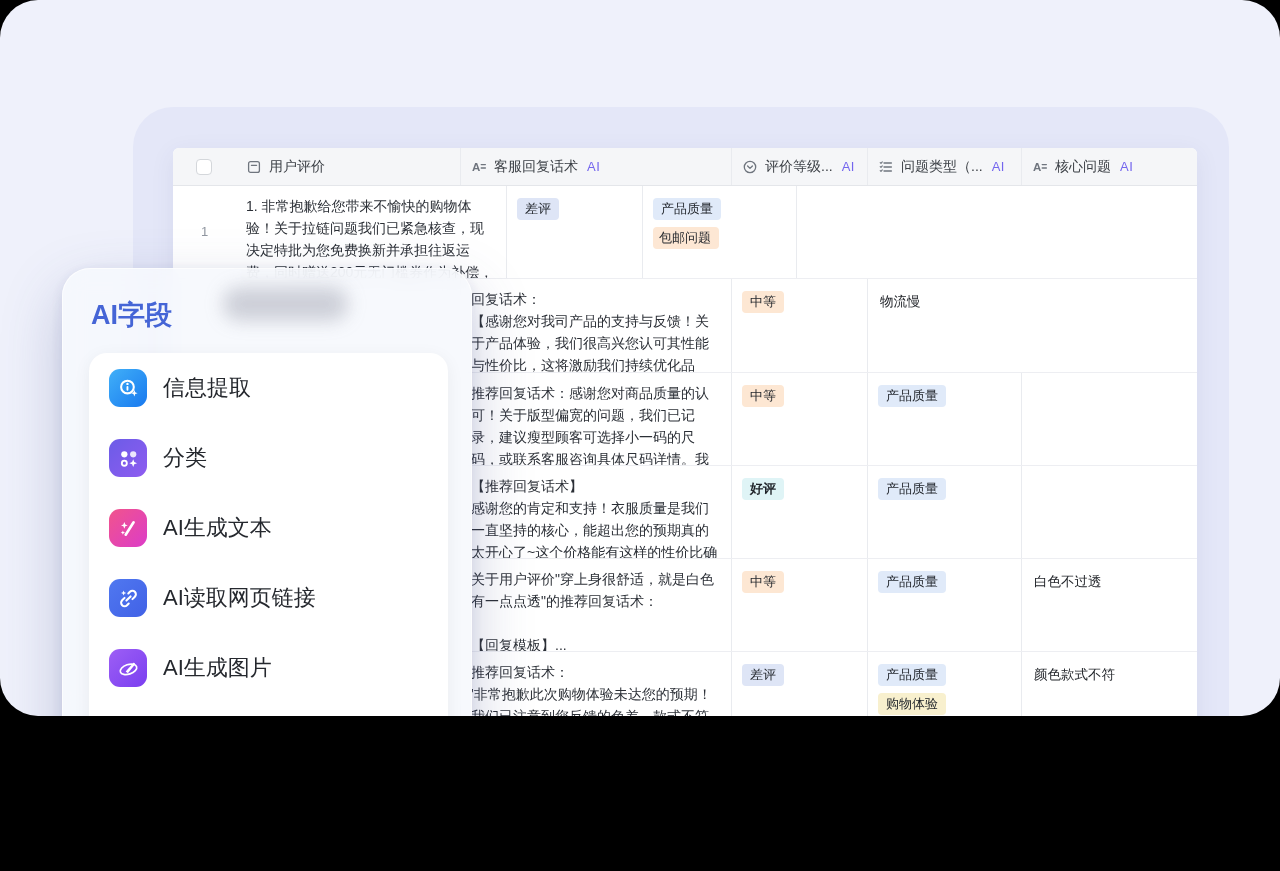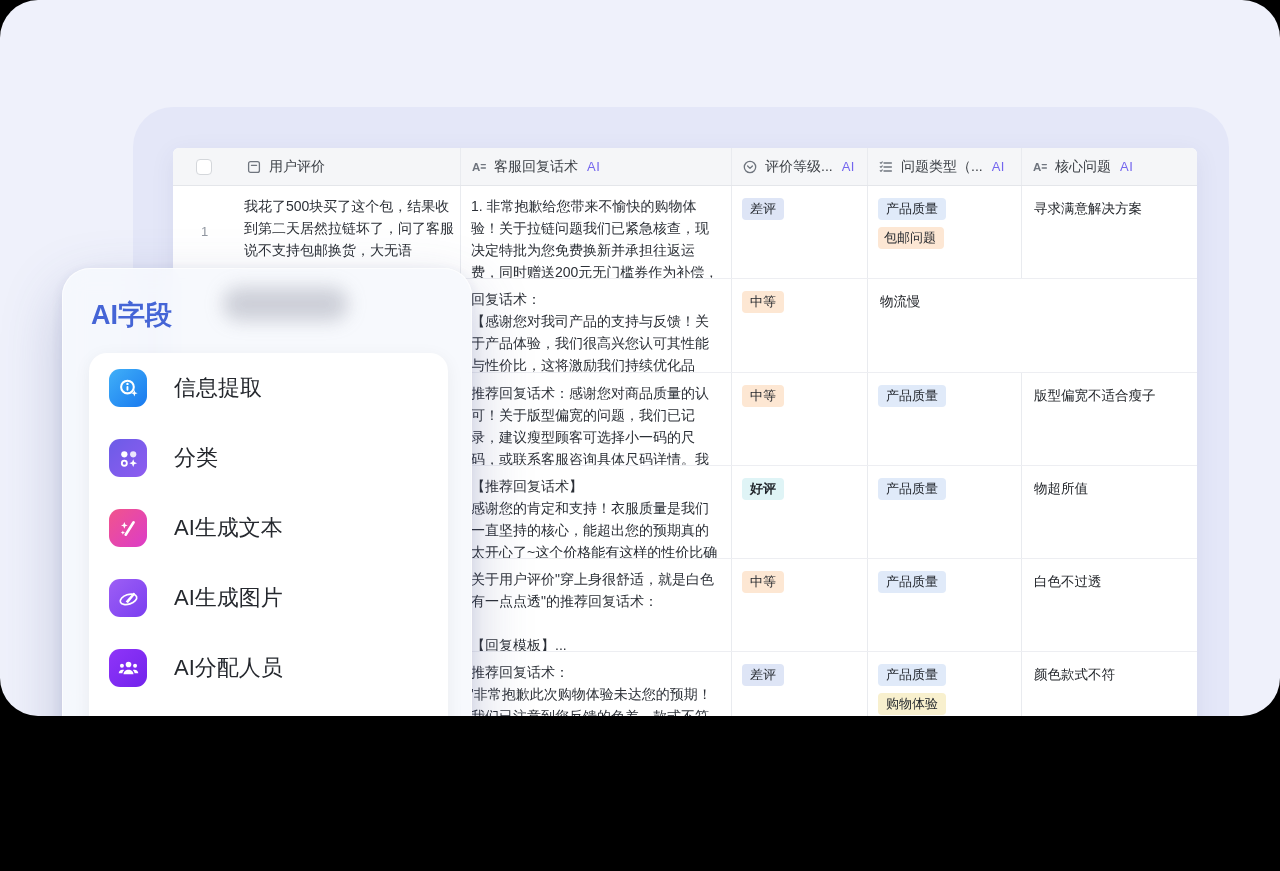--- a/index.html
+++ b/index.html
@@ -34,21 +34,21 @@
   
   .panel{position:absolute;left:62px;top:268px;width:410px;height:532px;border-radius:28px;z-index:5;
          background:rgba(246,248,253,.88);backdrop-filter:blur(12px);-webkit-backdrop-filter:blur(12px);
          border:1px solid rgba(255,255,255,.7);box-sizing:border-box;
          box-shadow:0 24px 60px rgba(70,80,140,.28),0 4px 14px rgba(70,80,140,.12);}
   .panel-blob{position:absolute;left:160px;top:18px;width:125px;height:34px;border-radius:16px;
               background:rgba(108,113,132,.30);filter:blur(9px);}
   .panel-title{position:absolute;left:28px;top:28px;font-size:27px;font-weight:bold;color:#4565d6;}
   .panel-card{position:absolute;left:26px;top:84px;width:359px;height:420px;background:#fff;border-radius:18px;
               box-shadow:0 4px 18px rgba(31,35,41,.06);overflow:hidden;}
-  .panel-item{display:flex;align-items:center;height:70px;padding:0 20px;gap:27px;cursor:pointer;}
+  .panel-item{display:flex;align-items:center;height:70px;padding:0 20px;gap:16px;cursor:pointer;}
   .p-icon{display:inline-flex;align-items:center;justify-content:center;width:38px;height:38px;border-radius:11px;flex:none;}
   .p-icon svg{width:25px;height:25px;}
   .p-label{font-size:22px;color:#25282e;font-weight:500;}
 </style>
 </head>
 <body>
 
 <div class="page">
   <div class="bg-rect"></div>
 
@@ -118,57 +118,53 @@
               </g>
             </svg>
           </span>
           <span class="h-label">核心问题</span>
           <span class="ai-badge">AI</span>
         </div>
       </div>
     <div class="t-rows" id="t-rows">
         <div class="t-row">
           <div class="b-cell c0 num-cell">1</div>
-          <div class="b-cell c1 review-cell">我花了500块买了这个包，结果收到第二天居然拉链坏了，问了客服说不支持包邮换货，大无语</div>
           <div class="b-cell c2 reply-cell">1. 非常抱歉给您带来不愉快的购物体验！关于拉链问题我们已紧急核查，现决定特批为您免费换新并承担往返运费，同时赠送200元无门槛券作为补偿，请提供订...</div>
           <div class="b-cell c3 level-cell"><span class="tag" style="background: rgb(222, 229, 246);">差评</span></div>
           <div class="b-cell c4 types-cell">
             <div class="tag-line"><span class="tag" style="background: rgb(224, 234, 249);">产品质量</span></div>
             <div class="tag-line"><span class="tag" style="background: rgb(253, 231, 212); padding-left: 6px;">包邮问题</span></div>
           </div>
-          <div class="b-cell c5 core-cell">寻求满意解决方案</div>
         </div>
         <div class="t-row">
           <div class="b-cell c0 num-cell"></div>
           <div class="b-cell c1 review-cell"></div>
           <div class="b-cell c2 reply-cell">回复话术：
 【感谢您对我司产品的支持与反馈！关于产品体验，我们很高兴您认可其性能与性价比，这将激励我们持续优化品质。针...</div>
           <div class="b-cell c3 level-cell"><span class="tag" style="background: rgb(253, 231, 211);">中等</span></div>
           <div class="b-cell c5 core-cell">物流慢</div>
         </div>
         <div class="t-row">
           <div class="b-cell c0 num-cell"></div>
           <div class="b-cell c1 review-cell"></div>
           <div class="b-cell c2 reply-cell">推荐回复话术：感谢您对商品质量的认可！关于版型偏宽的问题，我们已记录，建议瘦型顾客可选择小一码的尺码，或联系客服咨询具体尺码详情。我们将持续...</div>
           <div class="b-cell c3 level-cell"><span class="tag" style="background: rgb(253, 231, 211);">中等</span></div>
           <div class="b-cell c4 types-cell">
             <div class="tag-line"><span class="tag" style="background: rgb(224, 234, 249);">产品质量</span></div>
           </div>
-          <div class="b-cell c5 core-cell">版型偏宽不适合瘦子</div>
         </div>
         <div class="t-row">
           <div class="b-cell c0 num-cell"></div>
           <div class="b-cell c1 review-cell"></div>
           <div class="b-cell c2 reply-cell">【推荐回复话术】
 感谢您的肯定和支持！衣服质量是我们一直坚持的核心，能超出您的预期真的太开心了~这个价格能有这样的性价比确实...</div>
           <div class="b-cell c3 level-cell"><span class="tag" style="background: rgb(223, 244, 246); font-weight: bold;">好评</span></div>
           <div class="b-cell c4 types-cell">
             <div class="tag-line"><span class="tag" style="background: rgb(224, 234, 249);">产品质量</span></div>
           </div>
-          <div class="b-cell c5 core-cell">物超所值</div>
         </div>
         <div class="t-row">
           <div class="b-cell c0 num-cell"></div>
           <div class="b-cell c1 review-cell"></div>
           <div class="b-cell c2 reply-cell">关于用户评价"穿上身很舒适，就是白色有一点点透"的推荐回复话术：
 
 【回复模板】...</div>
           <div class="b-cell c3 level-cell"><span class="tag" style="background: rgb(253, 231, 211);">中等</span></div>
           <div class="b-cell c4 types-cell">
             <div class="tag-line"><span class="tag" style="background: rgb(224, 234, 249);">产品质量</span></div>
@@ -218,20 +214,33 @@
         </div>
         <div class="panel-item">
           <span class="p-icon" style="background: linear-gradient(135deg, rgb(241, 84, 140), rgb(220, 60, 200));">
             <svg viewBox="0 0 24 24">
               <path d="M16.9 6L9.3 18" stroke="#fff" stroke-width="2.5" stroke-linecap="round"></path>
               <path d="M8 5.8l.95 2.25L11.2 9l-2.25.95L8 12.2l-.95-2.25L4.8 9l2.25-.95z" fill="#fff"></path>
               <path d="M6.6 13.8l.6 1.5 1.5.6-1.5.6-.6 1.5-.6-1.5-1.5-.6 1.5-.6z" fill="#fff"></path>
             </svg>
           </span>
           <span class="p-label">AI生成文本</span>
+        </div>
+        <div class="panel-item">
+          <span class="p-icon" style="background: linear-gradient(135deg, rgb(80, 120, 240), rgb(65, 97, 230));">
+            <svg viewBox="0 0 24 24">
+              <g stroke="#fff" stroke-width="2" fill="none" stroke-linecap="round">
+                <path d="M12.2 16.8l-1.6 1.6a3.3 3.3 0 01-4.7-4.7l2.3-2.3"></path>
+                <path d="M11.8 7.2l1.6-1.6a3.3 3.3 0 014.7 4.7l-2.3 2.3"></path>
+                <path d="M10 14l4-4"></path>
+              </g>
+              <path d="M7.3 4.2l.7 1.8 1.8.7-1.8.7-.7 1.8-.7-1.8-1.8-.7 1.8-.7z" fill="#fff"></path>
+            </svg>
+          </span>
+          <span class="p-label">AI读取网页链接</span>
         </div>
         <div class="panel-item">
           <span class="p-icon" style="background: linear-gradient(135deg, rgb(157, 95, 245), rgb(122, 62, 240));">
             <svg viewBox="0 0 24 24">
               <ellipse cx="12" cy="12.8" rx="8.2" ry="4.6" fill="none" stroke="#fff" stroke-width="1.6" transform="rotate(-18 12 12.8)"></ellipse>
               <path d="M9.3 14.8l7-7.9c.9-1 2.5.3 1.7 1.4l-6.6 8.2z" fill="#fff"></path>
             </svg>
           </span>
           <span class="p-label">AI生成图片</span>
         </div>

